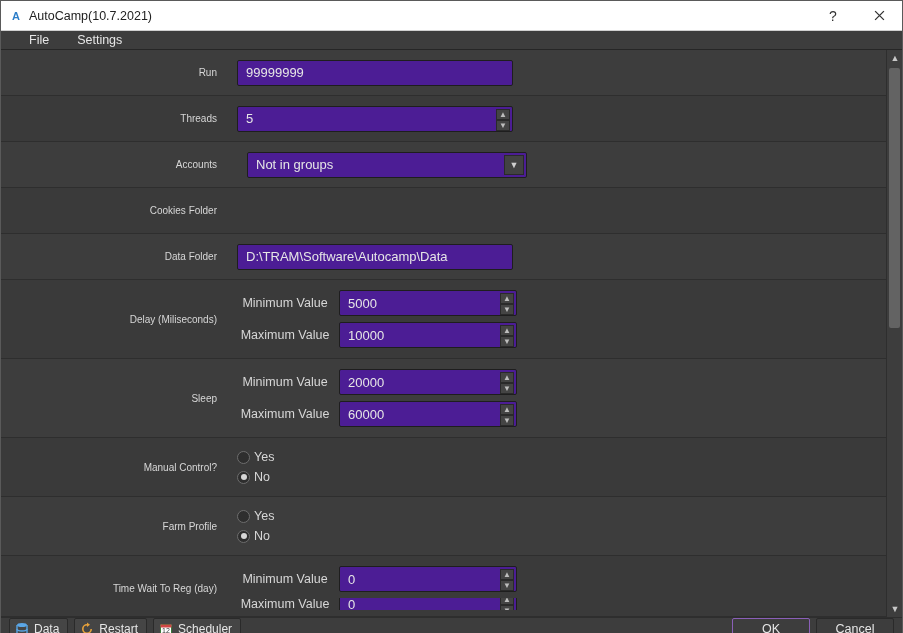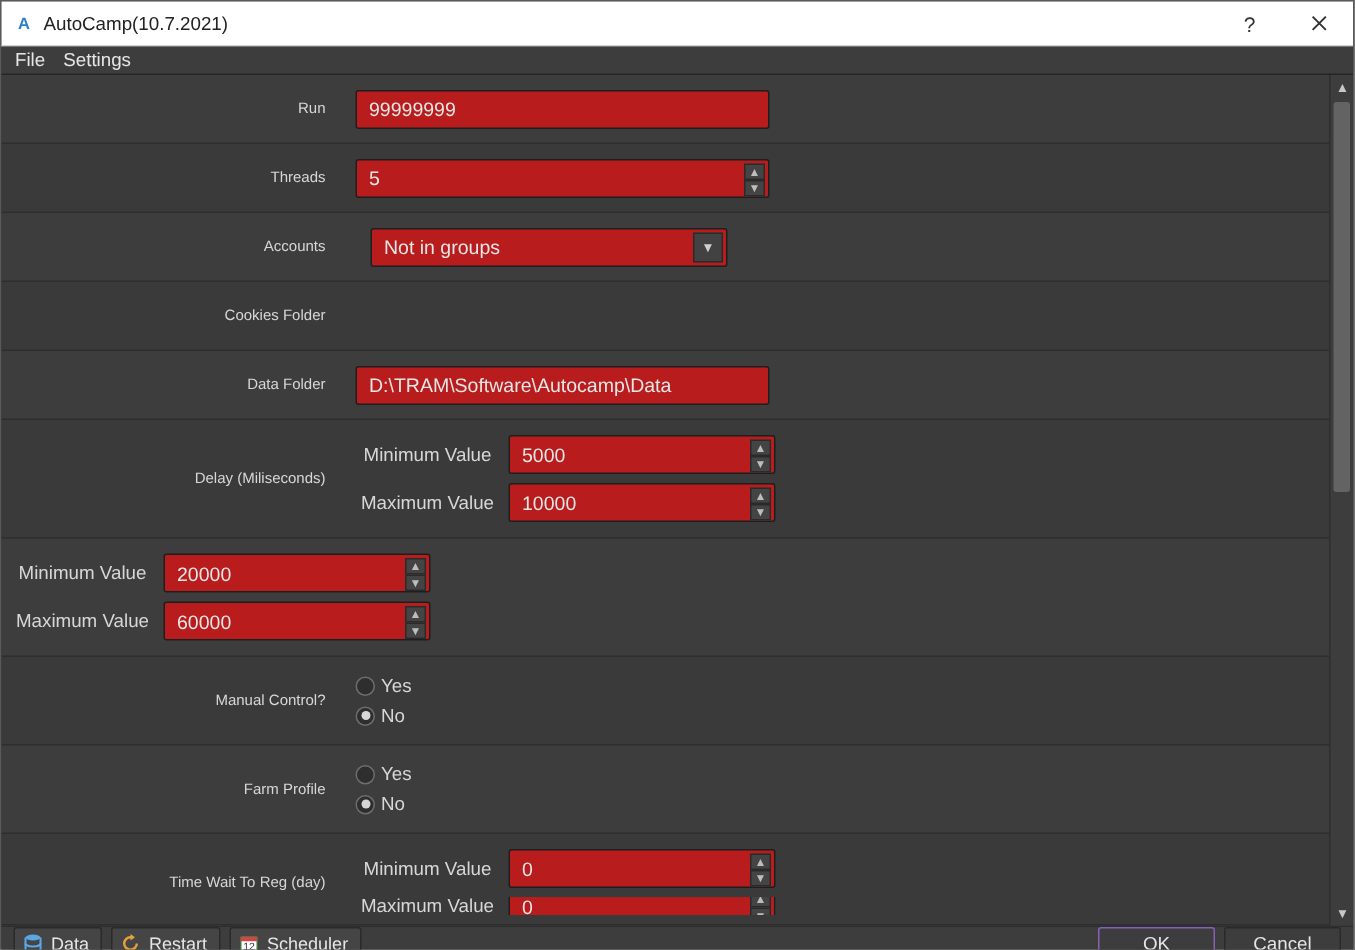--- a/index.html
+++ b/index.html
@@ -31,22 +31,22 @@
     width: 46px; height: 30px;
     display:flex; align-items:center; justify-content:center;
     font-size: 14px; color:#333;
   }
 
   .menubar {
     height: 24px;
     background: #3d3d3d;
     color: #e6e6e6;
     display:flex; align-items:center;
-    padding-left: 5px;
-    gap: 4px;
+    padding-left: 24px;
+    gap: 20px;
     font-size: 12.5px;
     border-bottom: 1px solid #262626;
   }
   .menubar span { padding: 2px 4px; }
 
   
   .formarea {
     flex: 1 1 auto;
     position: relative;
     background: #3d3d3d;
@@ -110,21 +110,21 @@
     width: 96px;
     color:#d7d7d7;
     font-size:12.5px;
     text-align:center;
     white-space:nowrap;
   }
 
   
   .textin, .spinin, .combo {
     height: 26px;
-    background:#b91c1c;
+    background:#4c1d95;
     border:1px solid #1e1e1e;
     color:#e6e6e6;
     font-size:13px;
     padding: 0 8px;
     display:flex; align-items:center;
     position:relative;
     border-radius:2px;
   }
   .textin { width: 276px; }
   .spinin { width: 178px; padding-right:18px; }
@@ -132,21 +132,21 @@
   .spinbtns {
     position:absolute; right:2px; top:2px; bottom:2px;
     width:14px;
     display:flex; flex-direction:column;
   }
   .spinbtns div {
     flex:1; display:flex; align-items:center; justify-content:center;
     color:#bdbdbd; font-size:8px;
     background:#444; border:1px solid #2a2a2a;
   }
-  .combo { width: 238px; padding-right:22px; margin-left:10px; }
+  .combo { width: 280px; padding-right:22px; margin-left:10px; }
   .combo .drop {
     position:absolute; right:2px; top:2px; bottom:2px; width:20px;
     display:flex; align-items:center; justify-content:center;
     background:#424242; border:1px solid #2a2a2a;
     color:#cfcfcf; font-size:9px;
   }
 
   .radiorow {
     display:flex; align-items:center; gap:4px;
     color:#d7d7d7; font-size:12.5px;
@@ -293,20 +293,21 @@
                   <div>▲</div>
                   <div>▼</div>
                 </div>
             </div>
           </div>
         </div>
         <div class="restcell"></div>
       </div>
 
       <div class="row double" style="padding:4px 0;">
+        <div class="labelcell">Sleep</div>
         <div class="fieldcell">
           <div class="subpair">
             <div class="sublabel">Minimum Value</div>
             <div class="spinin">
               <span>20000</span>
               <div class="spinbtns">
                   <div>▲</div>
                   <div>▼</div>
                 </div>
             </div>

